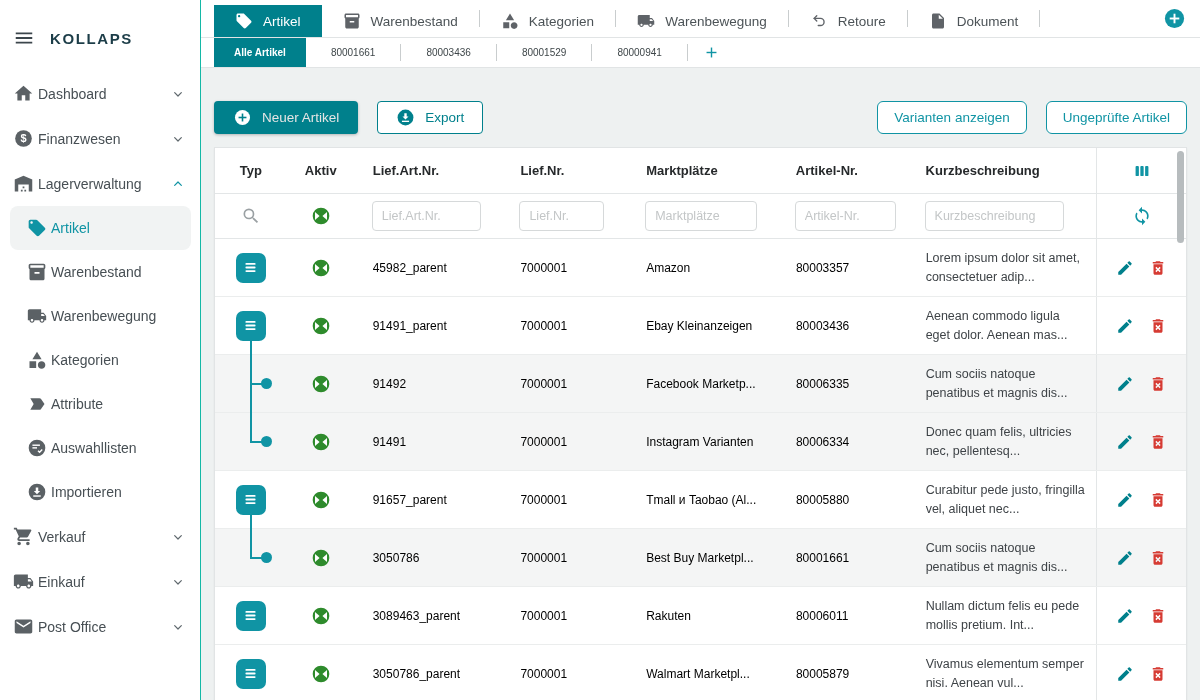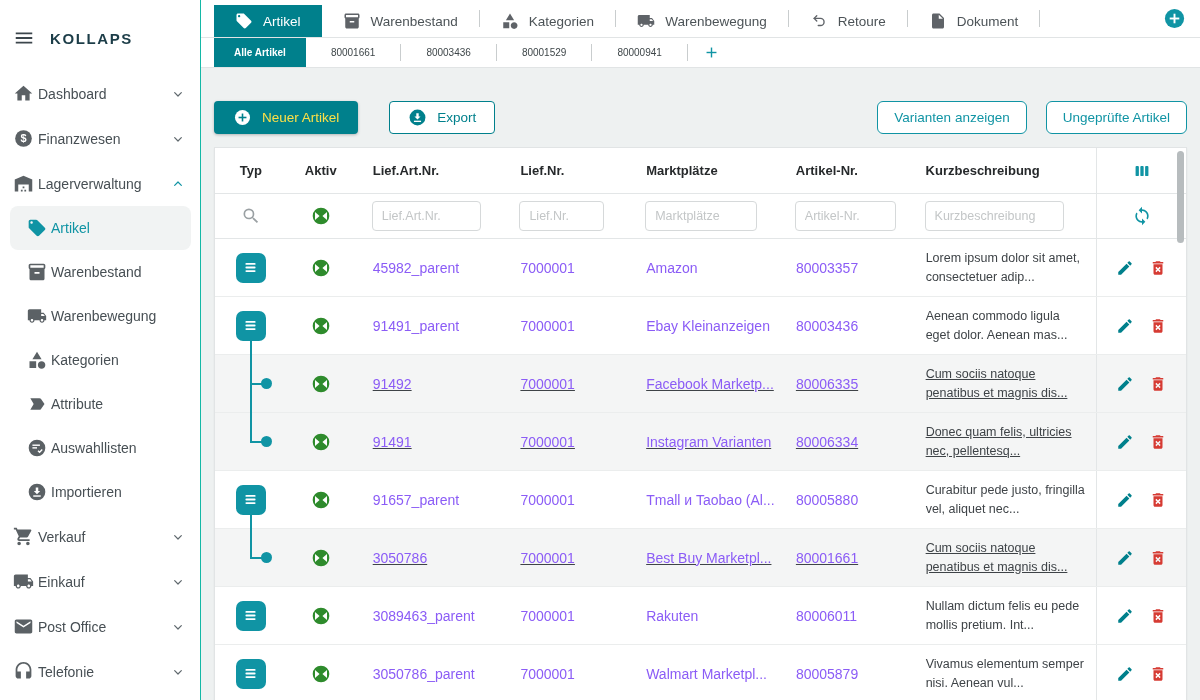--- a/index.html
+++ b/index.html
@@ -36,47 +36,47 @@
   .subtabbar{height:30px;background:#fff;border-bottom:1px solid #e1e4e5;display:flex;align-items:stretch;padding:0 13px;flex:none;}
   .stab{display:flex;align-items:center;padding:0 25px;font-size:10px;color:#3e4649;cursor:pointer;}
   .stab.active{background:var(--accent);color:#fff;font-weight:700;padding:0 20px;}
   .stab-add{display:flex;align-items:center;padding:0 15px;color:var(--accent2);cursor:pointer;}
   .stab-add .icon{width:17px;height:17px;}
 
   .content{flex:1;padding:0 13px;overflow:hidden;}
   .toolbar{margin-top:33px;display:flex;align-items:center;}
   .btn{height:33px;display:inline-flex;align-items:center;gap:10px;border-radius:4px;font-size:13.5px;background:#fff;border:none;cursor:pointer;font-family:inherit;}
   .btn .icon{width:19px;height:19px;}
-  .btn-primary{background:var(--accent);color:#fde047;font-weight:500;box-shadow:0 1px 3px rgba(0,0,0,.25);padding:0 19px;margin-right:31px;}
+  .btn-primary{background:var(--accent);color:#e5e5e5;font-weight:500;box-shadow:0 1px 3px rgba(0,0,0,.25);padding:0 19px;margin-right:19px;}
   .btn-export{border:1px solid var(--accent);color:var(--accent);padding:0 18px;font-weight:500;}
   .btn-ghost{border:1px solid var(--accent2);color:var(--accent2);border-radius:6px;padding:0 16px;font-weight:500;}
   .toolbar-right{margin-left:auto;display:flex;gap:19px;}
 
   
   .card{margin-top:13px;background:#fff;border:1px solid #e1e4e5;height:556px;position:relative;box-shadow:0 1px 2px rgba(0,0,0,.05);overflow:hidden;}
   .trow{display:flex;align-items:stretch;}
   .thead{height:46px;border-bottom:1px solid #e3e6e7;}
   .tfilter{height:45px;border-bottom:1px solid #e3e6e7;}
   .drow{height:58px;border-bottom:1px solid #ebeded;background:#fff;}
-  .drow.shaded{background:#f4f5f5;text-decoration:underline;}
+  .drow.shaded{background:#f4f5f5;}
   .cell{display:flex;align-items:center;position:relative;min-width:0;}
   .c-typ{width:72px;justify-content:center;}
   .c-aktiv{width:68px;justify-content:center;}
   .c-lart{width:148px;}
   .c-lnr{width:126px;}
   .c-markt{width:150px;}
   .c-anr{width:130px;}
   .c-kurz{width:189px;}
   .c-act{width:90px;border-left:1px solid #e3e6e7;justify-content:center;gap:15px;}
   .hcell{font-weight:700;font-size:13px;color:#26292b;padding-left:18px;}
   .hcell.center{padding-left:0;justify-content:center;}
   input.filter{height:30px;border:1px solid #d6d9da;border-radius:4px;margin-left:17px;padding:0 9px;font-size:12.5px;color:#444;outline:none;background:#fff;font-family:inherit;}
   input.filter::placeholder{color:#c3c6c7;}
   .in-lart{width:109px;} .in-lnr{width:85px;} .in-markt{width:112px;} .in-anr{width:101px;} .in-kurz{width:139px;}
-  .txt{font-size:14px;color:#8b5cf6;padding-left:18px;white-space:nowrap;overflow:hidden;}
+  .txt{font-size:12px;color:#000000;padding-left:18px;white-space:nowrap;overflow:hidden;}
   .kurz-txt{font-size:12.5px;color:#3e4347;line-height:1.5;padding:0 10px 0 18px;}
   .search-ic{width:20px;height:20px;color:#9aa0a3;}
   .active-ic{width:20px;height:20px;}
   .sync-ic{width:20px;height:20px;color:var(--accent2);}
   .cols-ic{width:22px;height:22px;color:var(--accent2);}
   .typ-icon{width:30px;height:30px;background:var(--accent2);border-radius:7px;display:flex;align-items:center;justify-content:center;cursor:pointer;position:relative;z-index:1;}
   .typ-icon svg{width:21px;height:21px;}
   .act-edit{width:18px;height:18px;color:var(--accent);cursor:pointer;}
   .act-del{width:18px;height:18px;color:var(--red);cursor:pointer;}
   .tline{position:absolute;left:35px;width:2px;background:var(--accent2);}
@@ -223,31 +223,20 @@
           <span class="icon">
             <svg viewBox="0 0 24 24">
               <path fill="currentColor" d="M20 4H4c-1.1 0-1.99.9-1.99 2L2 18c0 1.1.9 2 2 2h16c1.1 0 2-.9 2-2V6c0-1.1-.9-2-2-2zm0 4l-8 5-8-5V6l8 5 8-5v2z"></path>
             </svg>
           </span>
           <span class="lbl">Post Office</span>
           <span class="chev"><svg viewBox="0 0 24 24">
               <path d="M7 10l5 5 5-5" fill="none" stroke="currentColor" stroke-width="1.8" stroke-linecap="round" stroke-linejoin="round"></path>
             </svg></span>
         </div>
-        <div class="side-item">
-          <span class="icon">
-            <svg viewBox="0 0 24 24">
-              <path fill="currentColor" d="M12 1c-4.97 0-9 4.03-9 9v7c0 1.66 1.34 3 3 3h3v-8H5v-2c0-3.87 3.13-7 7-7s7 3.13 7 7v2h-4v8h3c1.66 0 3-1.34 3-3v-7c0-4.97-4.03-9-9-9z"></path>
-            </svg>
-          </span>
-          <span class="lbl">Telefonie</span>
-          <span class="chev"><svg viewBox="0 0 24 24">
-              <path d="M7 10l5 5 5-5" fill="none" stroke="currentColor" stroke-width="1.8" stroke-linecap="round" stroke-linejoin="round"></path>
-            </svg></span>
-        </div>
       </nav>
   </aside>
 
   <main class="main">
     <div class="tabbar" id="main-tabs">
         <div class="mtab active">
           <span class="icon">
             <svg viewBox="0 0 24 24">
               <path fill="currentColor" d="M21.41 11.58l-9-9C12.05 2.22 11.55 2 11 2H4c-1.1 0-2 .9-2 2v7c0 .55.22 1.05.59 1.42l9 9c.36.36.86.58 1.41.58s1.05-.22 1.41-.59l7-7c.37-.36.59-.86.59-1.41s-.23-1.06-.59-1.42zM5.5 7C4.67 7 4 6.33 4 5.5S4.67 4 5.5 4 7 4.67 7 5.5 6.33 7 5.5 7z"></path>
             </svg>

